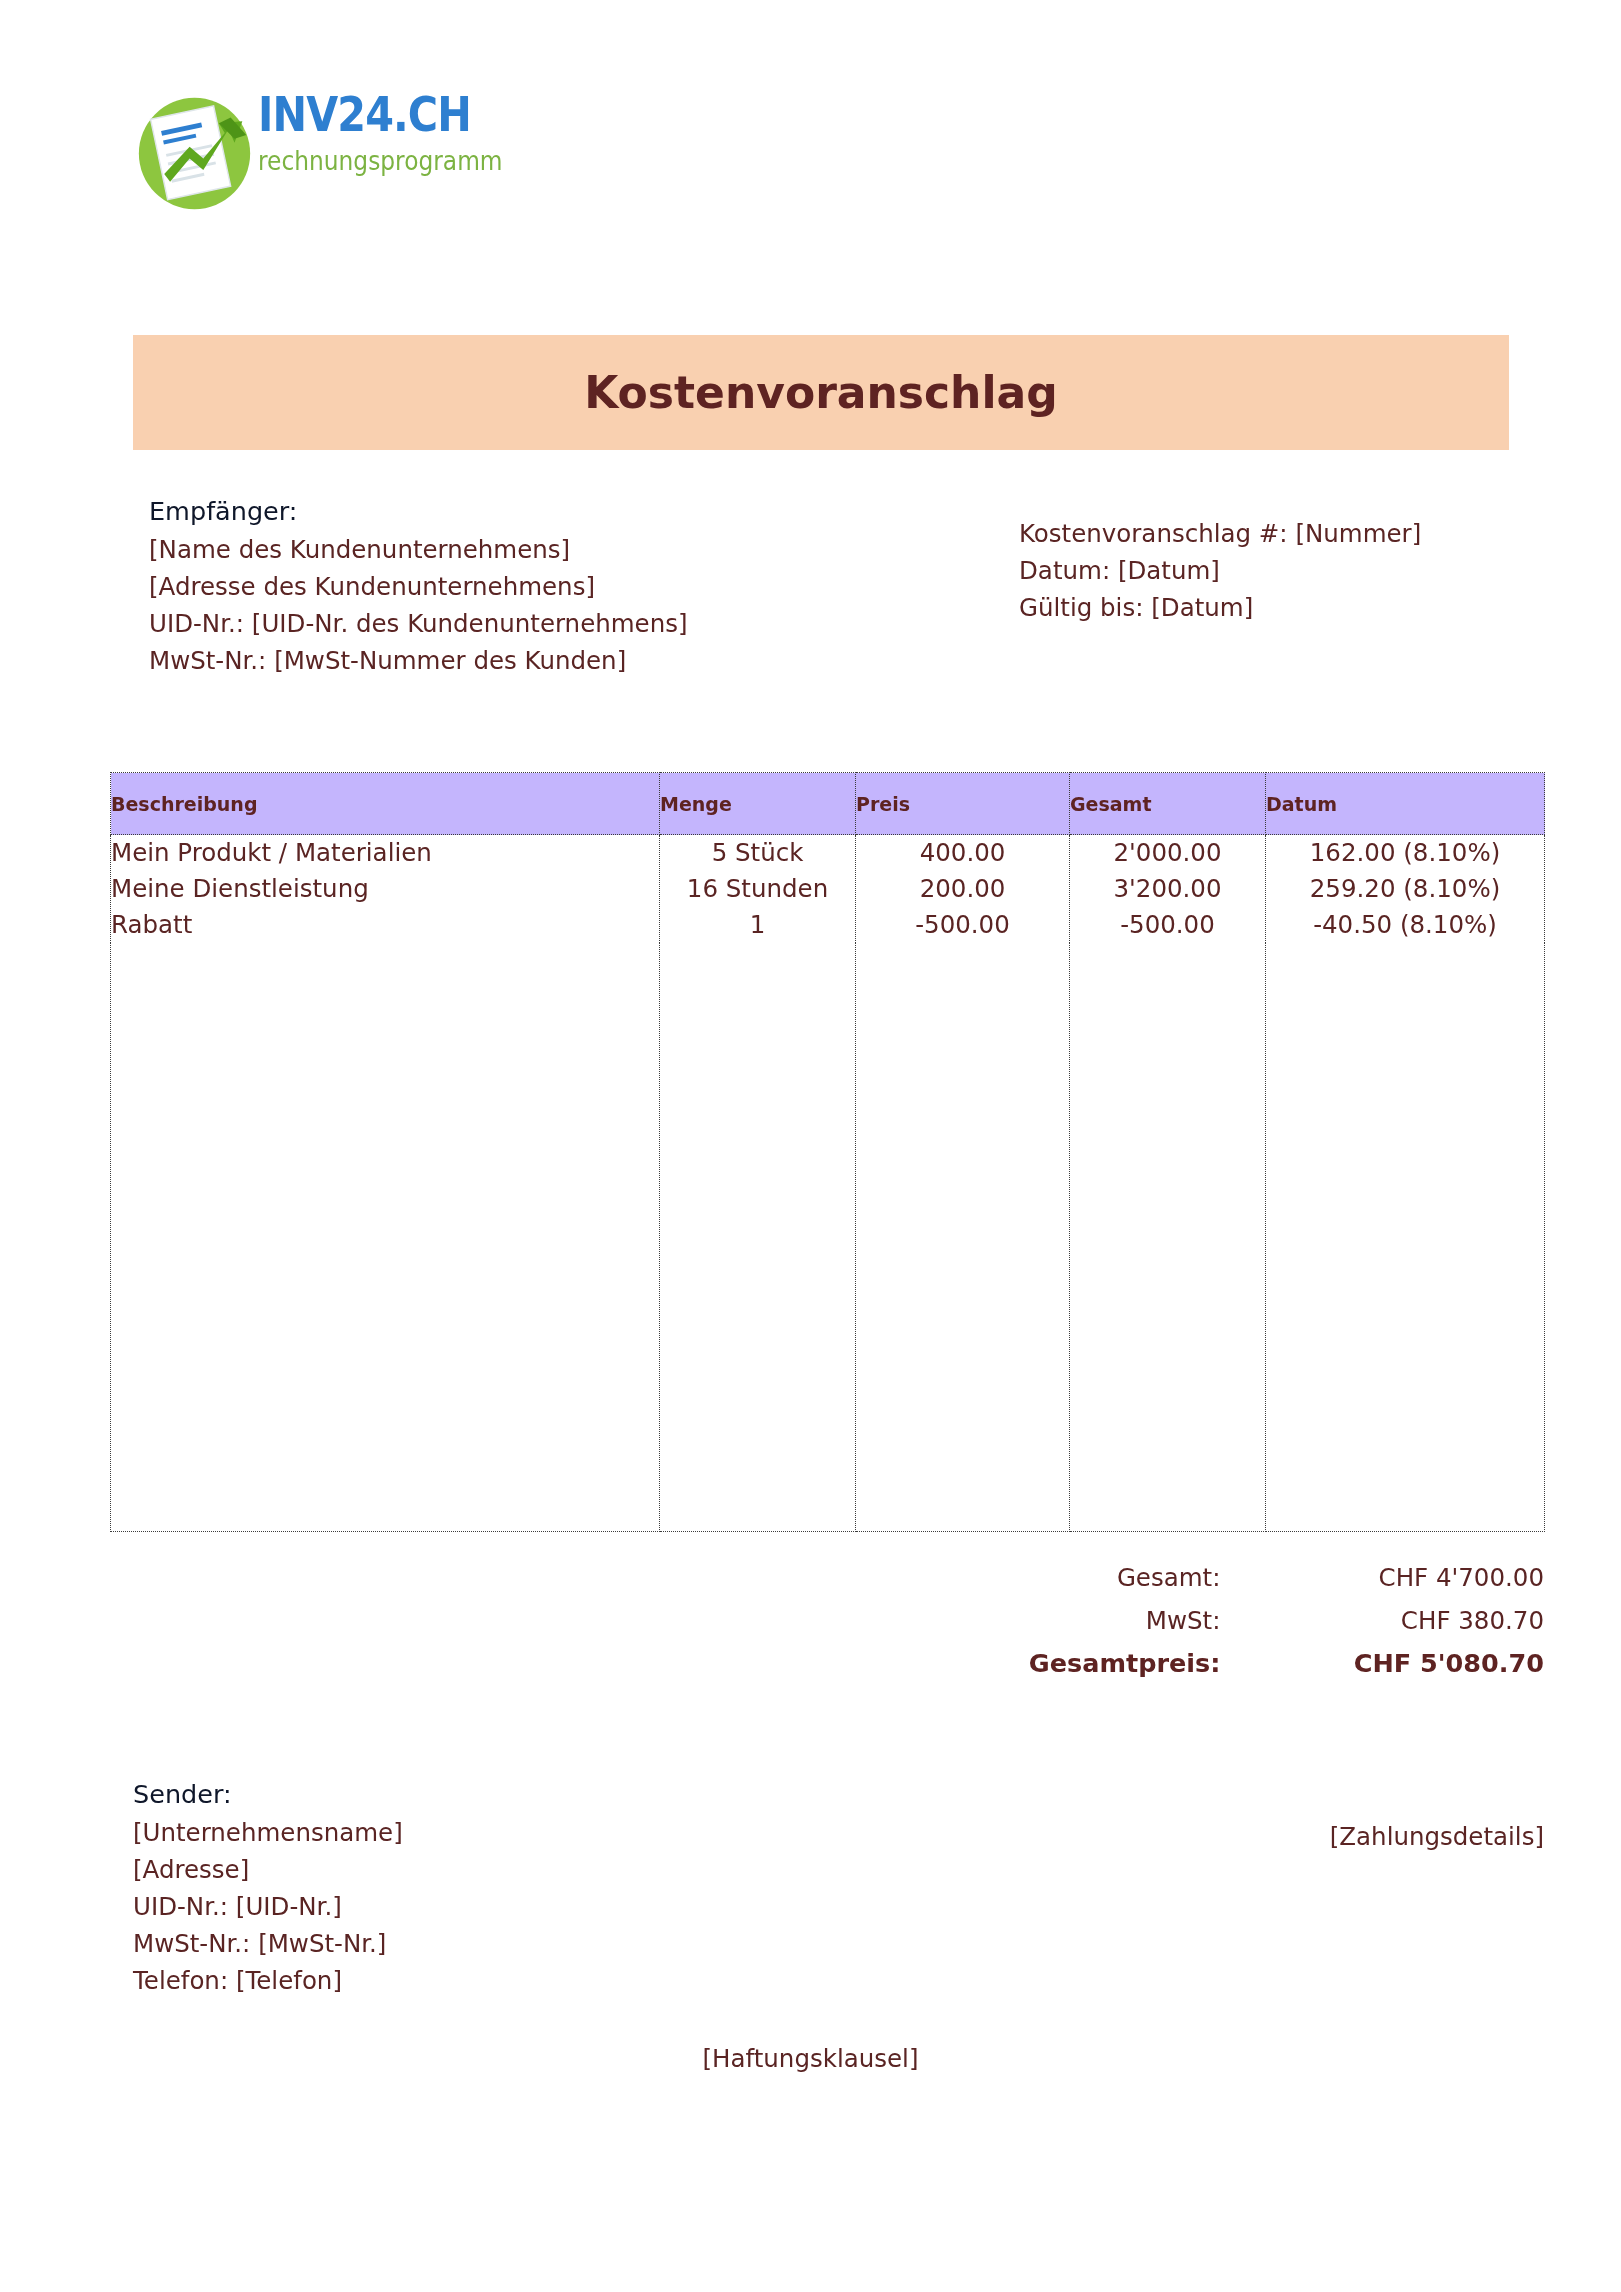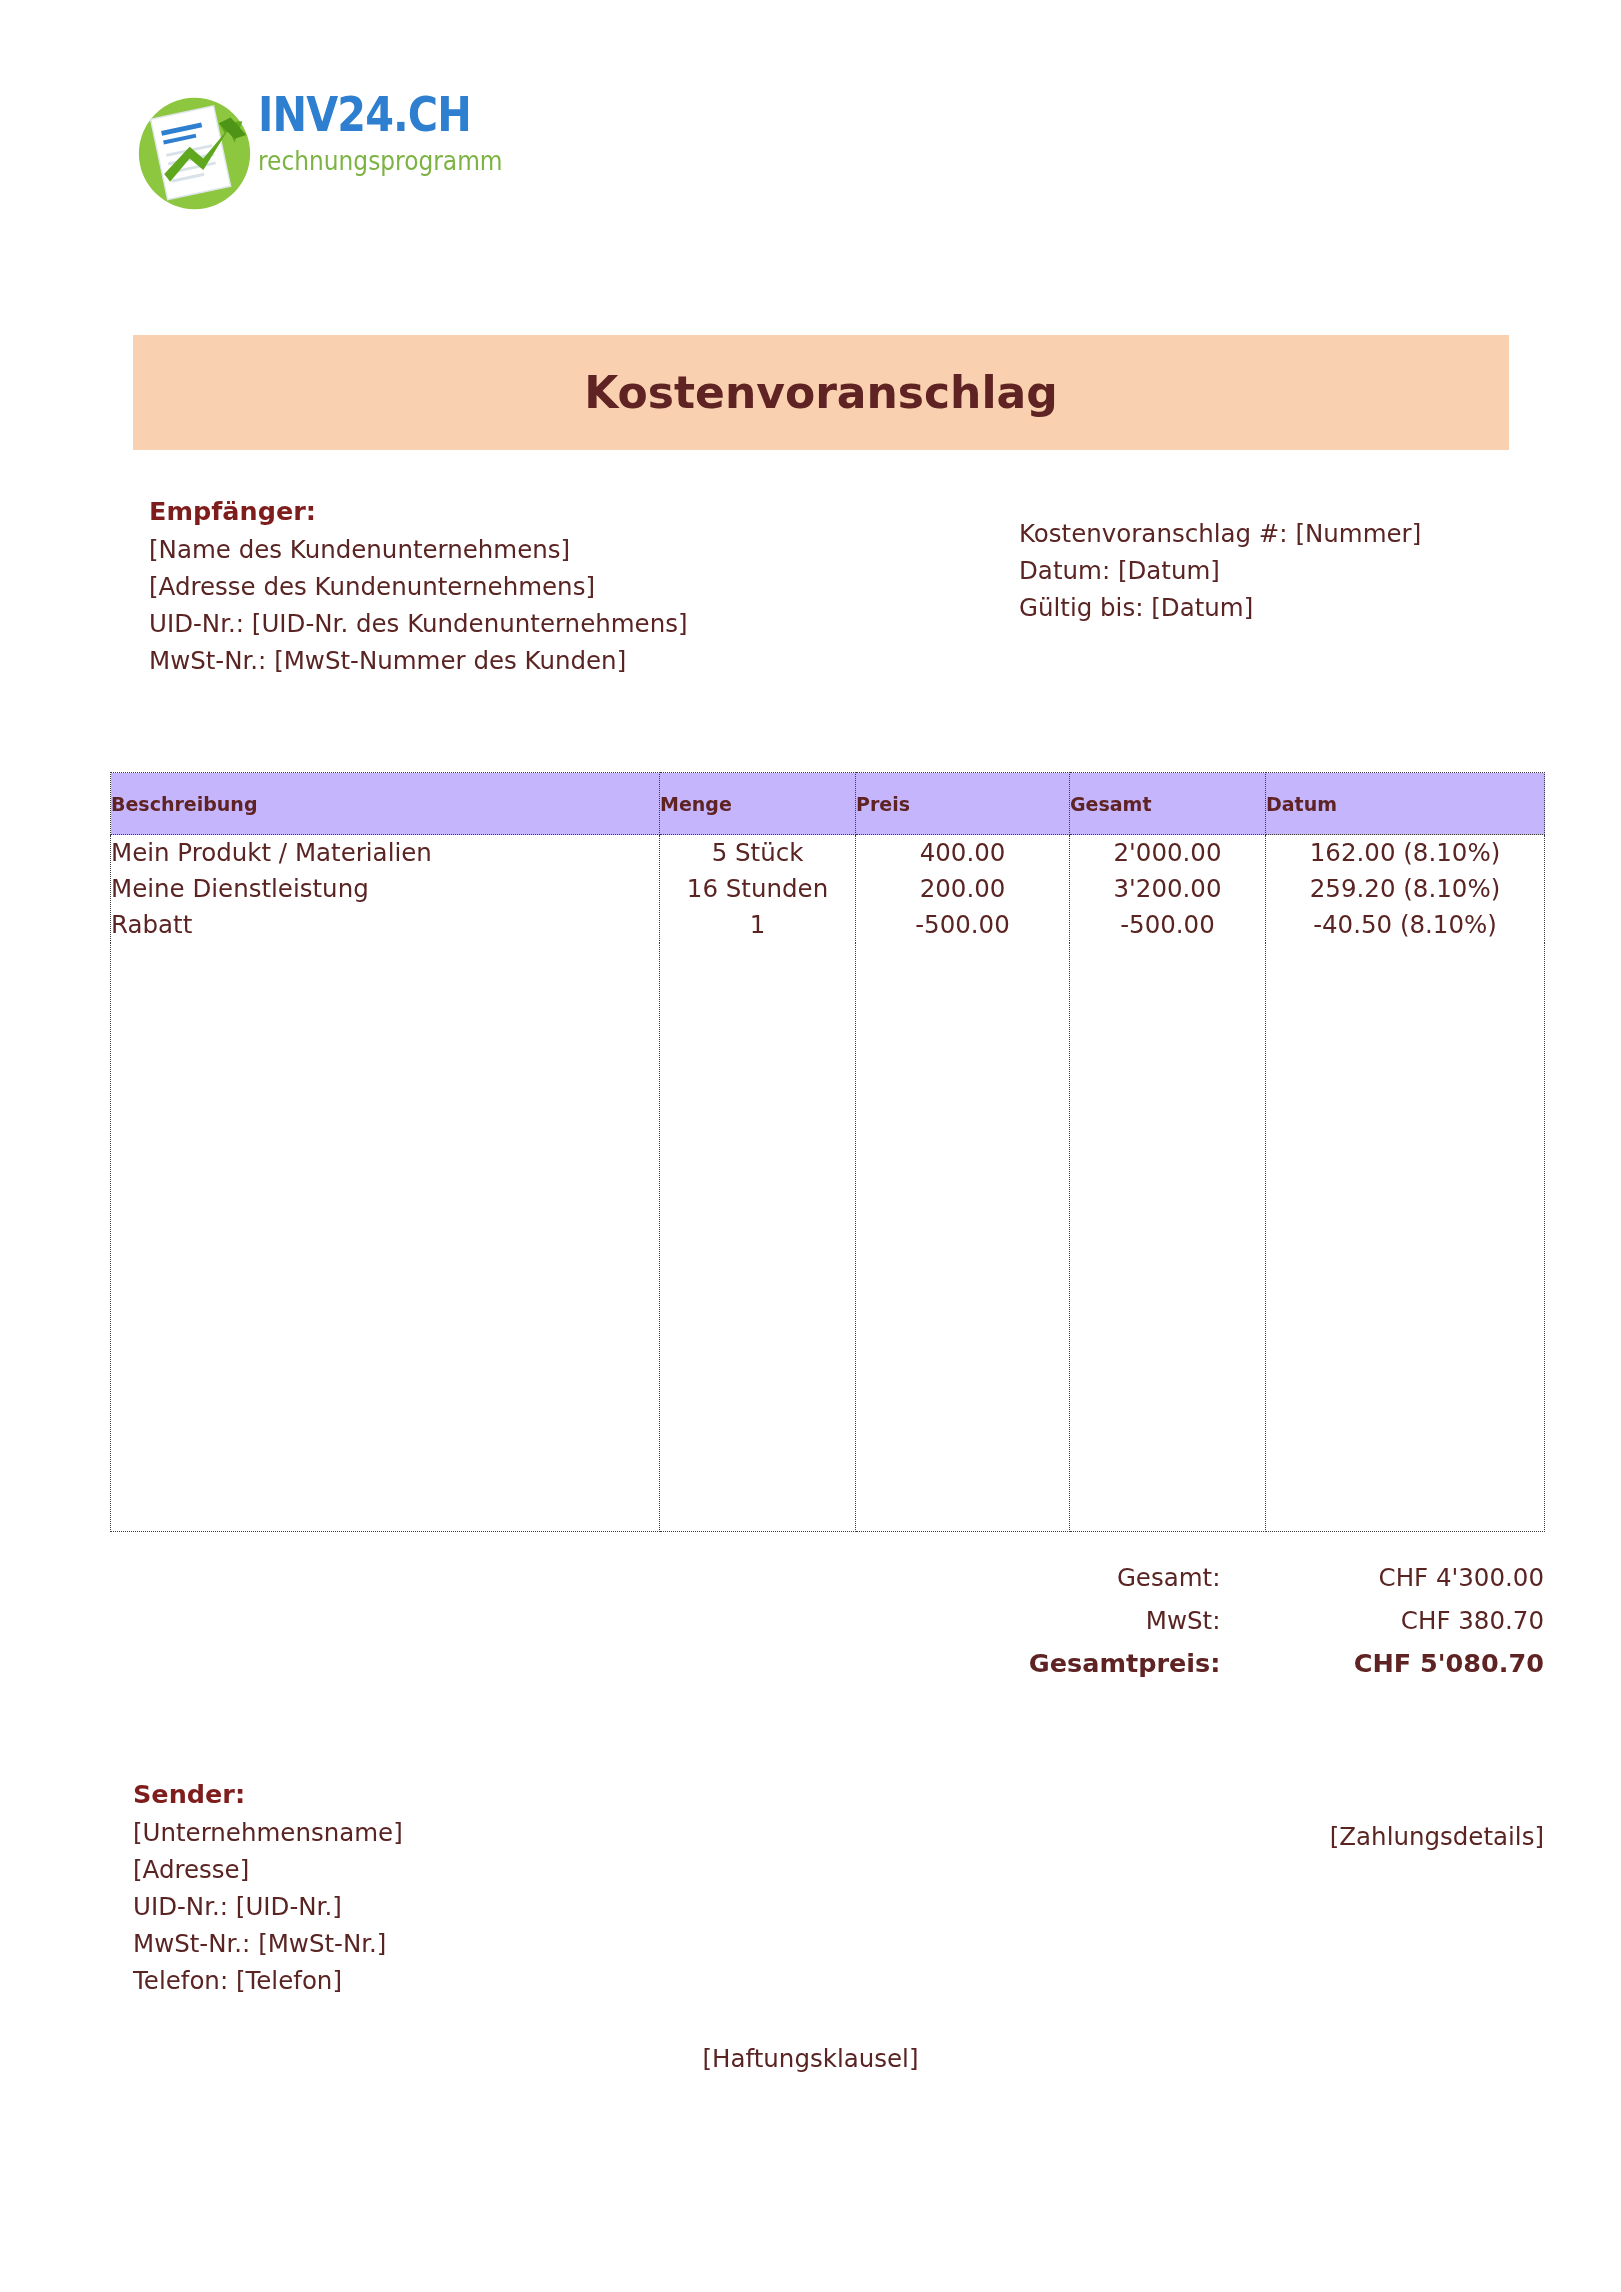--- a/index.html
+++ b/index.html
@@ -95,22 +95,22 @@
     width: 706px;
   }
   .meta-block {
     position: absolute;
     left: 1019px;
     top: 515px;
     width: 490px;
   }
   .block-heading {
     font-size: 25.5px;
-    font-weight: bold;
-    color: #7f1d1d;
+    font-weight: normal;
+    color: #0f172a;
     line-height: 37px;
     margin: 0 0 1px 0;
   }
   .block-line {
     font-size: 24.5px;
     line-height: 37px;
     color: #5a2423;
     white-space: nowrap;
   }
   .meta-line {
@@ -334,21 +334,21 @@
         <td class="filler-cell"></td>
         <td class="filler-cell"></td>
         <td class="filler-cell"></td>
       </tr>
     </tbody>
   </table>
 
   <div class="totals">
     <div class="totals-row">
       <div class="totals-label">Gesamt:</div>
-      <div class="totals-value">CHF 4'300.00</div>
+      <div class="totals-value">CHF 4'700.00</div>
     </div>
     <div class="totals-row">
       <div class="totals-label">MwSt:</div>
       <div class="totals-value">CHF 380.70</div>
     </div>
     <div class="totals-row grand">
       <div class="totals-label">Gesamtpreis:</div>
       <div class="totals-value">CHF 5'080.70</div>
     </div>
   </div>

